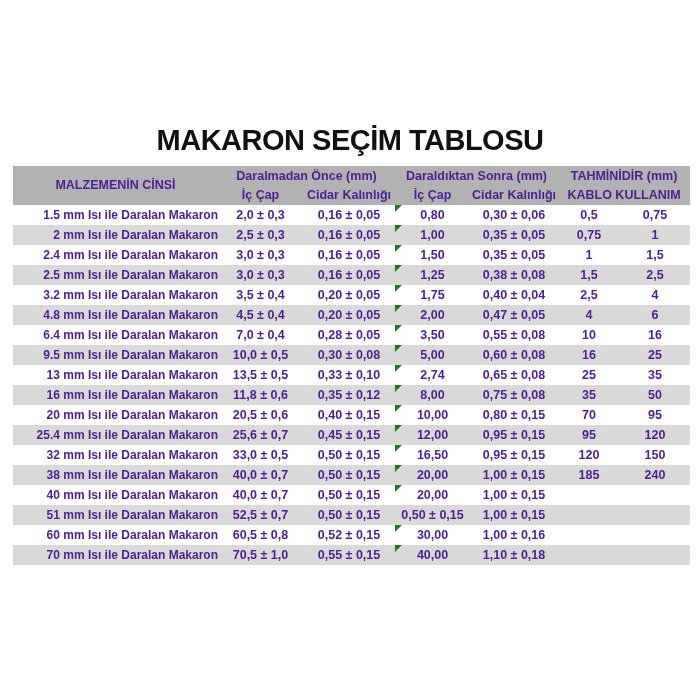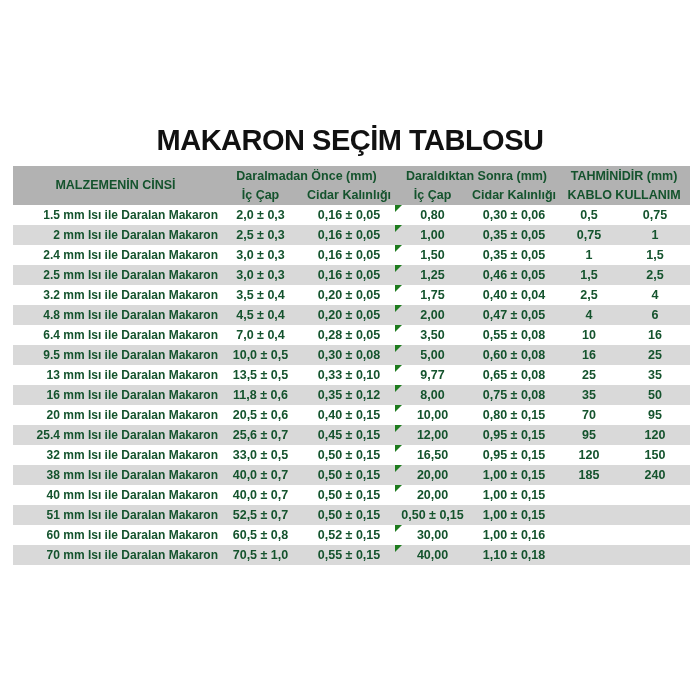--- a/index.html
+++ b/index.html
@@ -36,21 +36,21 @@
     top: 166px;
     width: 677px;
   }
   table.makaron {
     border-collapse: collapse;
     table-layout: fixed;
     width: 677px;
     font-family: "Liberation Sans", sans-serif;
     font-size: 12.5px;
     font-weight: bold;
-    color: #14532d;
+    color: #4c1d95;
   }
   table.makaron th, table.makaron td {
     padding: 0;
     margin: 0;
     border: none;
     white-space: nowrap;
     overflow: hidden;
     vertical-align: middle;
   }
   thead th {
@@ -142,21 +142,21 @@
             <td class="num c4"><span class="flag"></span><span>1,50</span></td>
             <td class="num"><span>0,35 ± 0,05</span></td>
             <td class="num"><span>1</span></td>
             <td class="num"><span>1,5</span></td>
           </tr>
           <tr class="stripe">
             <td class="mat"><span>2.5 mm Isı ile Daralan Makaron</span></td>
             <td class="num"><span>3,0 ± 0,3</span></td>
             <td class="num"><span>0,16 ± 0,05</span></td>
             <td class="num c4"><span class="flag"></span><span>1,25</span></td>
-            <td class="num"><span>0,46 ± 0,05</span></td>
+            <td class="num"><span>0,38 ± 0,08</span></td>
             <td class="num"><span>1,5</span></td>
             <td class="num"><span>2,5</span></td>
           </tr>
           <tr>
             <td class="mat"><span>3.2 mm Isı ile Daralan Makaron</span></td>
             <td class="num"><span>3,5 ± 0,4</span></td>
             <td class="num"><span>0,20 ± 0,05</span></td>
             <td class="num c4"><span class="flag"></span><span>1,75</span></td>
             <td class="num"><span>0,40 ± 0,04</span></td>
             <td class="num"><span>2,5</span></td>
@@ -186,21 +186,21 @@
             <td class="num"><span>0,30 ± 0,08</span></td>
             <td class="num c4"><span class="flag"></span><span>5,00</span></td>
             <td class="num"><span>0,60 ± 0,08</span></td>
             <td class="num"><span>16</span></td>
             <td class="num"><span>25</span></td>
           </tr>
           <tr>
             <td class="mat"><span>13 mm Isı ile Daralan Makaron</span></td>
             <td class="num"><span>13,5 ± 0,5</span></td>
             <td class="num"><span>0,33 ± 0,10</span></td>
-            <td class="num c4"><span class="flag"></span><span>9,77</span></td>
+            <td class="num c4"><span class="flag"></span><span>2,74</span></td>
             <td class="num"><span>0,65 ± 0,08</span></td>
             <td class="num"><span>25</span></td>
             <td class="num"><span>35</span></td>
           </tr>
           <tr class="stripe">
             <td class="mat"><span>16 mm Isı ile Daralan Makaron</span></td>
             <td class="num"><span>11,8 ± 0,6</span></td>
             <td class="num"><span>0,35 ± 0,12</span></td>
             <td class="num c4"><span class="flag"></span><span>8,00</span></td>
             <td class="num"><span>0,75 ± 0,08</span></td>

